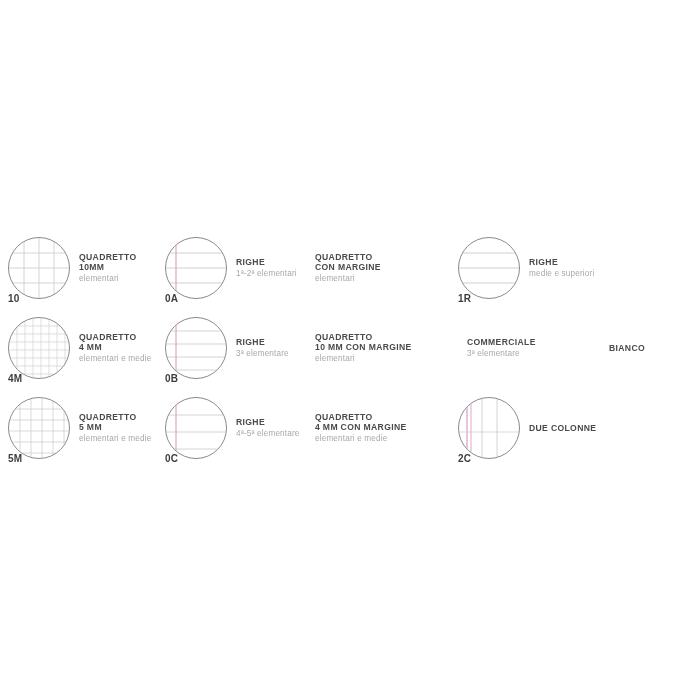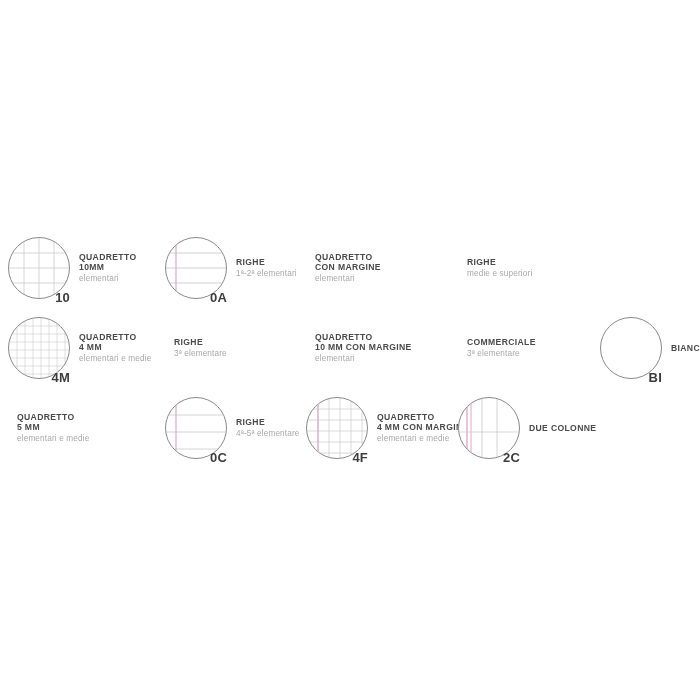--- a/index.html
+++ b/index.html
@@ -56,22 +56,22 @@
     display: block;
     width: 60px;
     height: 60px;
   }
 
   .code {
     position: absolute;
     left: 0;
     bottom: -5px;
     width: 62px;
-    text-align: right;
-    font-size: 13px;
+    text-align: left;
+    font-size: 10px;
     font-weight: bold;
     color: #3d3d3d;
     letter-spacing: 0.2px;
     line-height: 1;
     pointer-events: none;
   }
 
   .labels {
     margin-left: 9px;
     line-height: 1.25;
@@ -138,20 +138,30 @@
         </div>
       </div>
       <div class="legend-item" style="left: 306px;">
         <div class="labels">
           <div class="title">QUADRETTO</div>
           <div class="title">con margine</div>
           <div class="subtitle">elementari</div>
         </div>
       </div>
       <div class="legend-item" style="left: 458px;">
+        <div class="swatch-wrap">
+          <div class="swatch">
+            <svg viewBox="0 0 60 60" xmlns="http://www.w3.org/2000/svg">
+              <line x1="0" y1="15" x2="60" y2="15" stroke="#c9c9c9" stroke-width="0.9"></line>
+              <line x1="0" y1="30" x2="60" y2="30" stroke="#c9c9c9" stroke-width="0.9"></line>
+              <line x1="0" y1="45" x2="60" y2="45" stroke="#c9c9c9" stroke-width="0.9"></line>
+            </svg>
+          </div>
+          <div class="code">1R</div>
+        </div>
         <div class="labels">
           <div class="title">RIGHE</div>
           <div class="subtitle">medie e superiori</div>
         </div>
       </div>
     </div>
     <div class="legend-row">
       <div class="legend-item" style="left: 8px;">
         <div class="swatch-wrap">
           <div class="swatch">
@@ -174,94 +184,99 @@
           </div>
           <div class="code">4M</div>
         </div>
         <div class="labels">
           <div class="title">QUADRETTO</div>
           <div class="title">4 mm</div>
           <div class="subtitle">elementari e medie</div>
         </div>
       </div>
       <div class="legend-item" style="left: 165px;">
+        <div class="swatch-wrap">
+          <div class="swatch">
+            <svg viewBox="0 0 60 60" xmlns="http://www.w3.org/2000/svg">
+              <line x1="0" y1="13" x2="60" y2="13" stroke="#c9c9c9" stroke-width="0.8"></line>
+              <line x1="0" y1="26" x2="60" y2="26" stroke="#c9c9c9" stroke-width="0.8"></line>
+              <line x1="0" y1="39" x2="60" y2="39" stroke="#c9c9c9" stroke-width="0.8"></line>
+              <line x1="0" y1="52" x2="60" y2="52" stroke="#c9c9c9" stroke-width="0.8"></line>
+              <line x1="10" y1="0" x2="10" y2="60" stroke="#d89ec6" stroke-width="1.1"></line>
+            </svg>
+          </div>
+          <div class="code">0B</div>
+        </div>
         <div class="labels">
           <div class="title">RIGHE</div>
           <div class="subtitle">3ª elementare</div>
         </div>
       </div>
       <div class="legend-item" style="left: 306px;">
         <div class="labels">
           <div class="title">QUADRETTO</div>
           <div class="title">10 mm con margine</div>
           <div class="subtitle">elementari</div>
         </div>
       </div>
       <div class="legend-item" style="left: 458px;">
         <div class="labels">
           <div class="title">COMMERCIALE</div>
           <div class="subtitle">3ª elementare</div>
         </div>
       </div>
       <div class="legend-item" style="left: 600px;">
-        <div class="swatch-wrap">
-          <div class="swatch">
-            <svg viewBox="0 0 60 60" xmlns="http://www.w3.org/2000/svg"></svg>
-          </div>
-          <div class="code">BI</div>
-        </div>
         <div class="labels">
           <div class="title">BIANCO</div>
         </div>
       </div>
     </div>
     <div class="legend-row">
       <div class="legend-item" style="left: 8px;">
-        <div class="labels">
-          <div class="title">QUADRETTO</div>
-          <div class="title">5 mm</div>
-          <div class="subtitle">elementari e medie</div>
-        </div>
-      </div>
-      <div class="legend-item" style="left: 165px;">
-        <div class="swatch-wrap">
-          <div class="swatch">
-            <svg viewBox="0 0 60 60" xmlns="http://www.w3.org/2000/svg">
-              <line x1="0" y1="17" x2="60" y2="17" stroke="#c9c9c9" stroke-width="0.8"></line>
-              <line x1="0" y1="34" x2="60" y2="34" stroke="#c9c9c9" stroke-width="0.8"></line>
-              <line x1="0" y1="51" x2="60" y2="51" stroke="#c9c9c9" stroke-width="0.8"></line>
-              <line x1="10" y1="0" x2="10" y2="60" stroke="#d89ec6" stroke-width="1.1"></line>
-            </svg>
-          </div>
-          <div class="code">0C</div>
-        </div>
-        <div class="labels">
-          <div class="title">RIGHE</div>
-          <div class="subtitle">4ª-5ª elementare</div>
-        </div>
-      </div>
-      <div class="legend-item" style="left: 306px;">
         <div class="swatch-wrap">
           <div class="swatch">
             <svg viewBox="0 0 60 60" xmlns="http://www.w3.org/2000/svg">
               <line x1="11" y1="0" x2="11" y2="60" stroke="#c9c9c9" stroke-width="0.7"></line>
               <line x1="22" y1="0" x2="22" y2="60" stroke="#c9c9c9" stroke-width="0.7"></line>
               <line x1="33" y1="0" x2="33" y2="60" stroke="#c9c9c9" stroke-width="0.7"></line>
               <line x1="44" y1="0" x2="44" y2="60" stroke="#c9c9c9" stroke-width="0.7"></line>
               <line x1="55" y1="0" x2="55" y2="60" stroke="#c9c9c9" stroke-width="0.7"></line>
               <line x1="0" y1="11" x2="60" y2="11" stroke="#c9c9c9" stroke-width="0.7"></line>
               <line x1="0" y1="22" x2="60" y2="22" stroke="#c9c9c9" stroke-width="0.7"></line>
               <line x1="0" y1="33" x2="60" y2="33" stroke="#c9c9c9" stroke-width="0.7"></line>
               <line x1="0" y1="44" x2="60" y2="44" stroke="#c9c9c9" stroke-width="0.7"></line>
               <line x1="0" y1="55" x2="60" y2="55" stroke="#c9c9c9" stroke-width="0.7"></line>
-              <line x1="11" y1="0" x2="11" y2="60" stroke="#d89ec6" stroke-width="1"></line>
-            </svg>
-          </div>
-          <div class="code">4F</div>
-        </div>
+            </svg>
+          </div>
+          <div class="code">5M</div>
+        </div>
+        <div class="labels">
+          <div class="title">QUADRETTO</div>
+          <div class="title">5 mm</div>
+          <div class="subtitle">elementari e medie</div>
+        </div>
+      </div>
+      <div class="legend-item" style="left: 165px;">
+        <div class="swatch-wrap">
+          <div class="swatch">
+            <svg viewBox="0 0 60 60" xmlns="http://www.w3.org/2000/svg">
+              <line x1="0" y1="17" x2="60" y2="17" stroke="#c9c9c9" stroke-width="0.8"></line>
+              <line x1="0" y1="34" x2="60" y2="34" stroke="#c9c9c9" stroke-width="0.8"></line>
+              <line x1="0" y1="51" x2="60" y2="51" stroke="#c9c9c9" stroke-width="0.8"></line>
+              <line x1="10" y1="0" x2="10" y2="60" stroke="#d89ec6" stroke-width="1.1"></line>
+            </svg>
+          </div>
+          <div class="code">0C</div>
+        </div>
+        <div class="labels">
+          <div class="title">RIGHE</div>
+          <div class="subtitle">4ª-5ª elementare</div>
+        </div>
+      </div>
+      <div class="legend-item" style="left: 306px;">
         <div class="labels">
           <div class="title">QUADRETTO</div>
           <div class="title">4 mm con margine</div>
           <div class="subtitle">elementari e medie</div>
         </div>
       </div>
       <div class="legend-item" style="left: 458px;">
         <div class="swatch-wrap">
           <div class="swatch">
             <svg viewBox="0 0 60 60" xmlns="http://www.w3.org/2000/svg">

